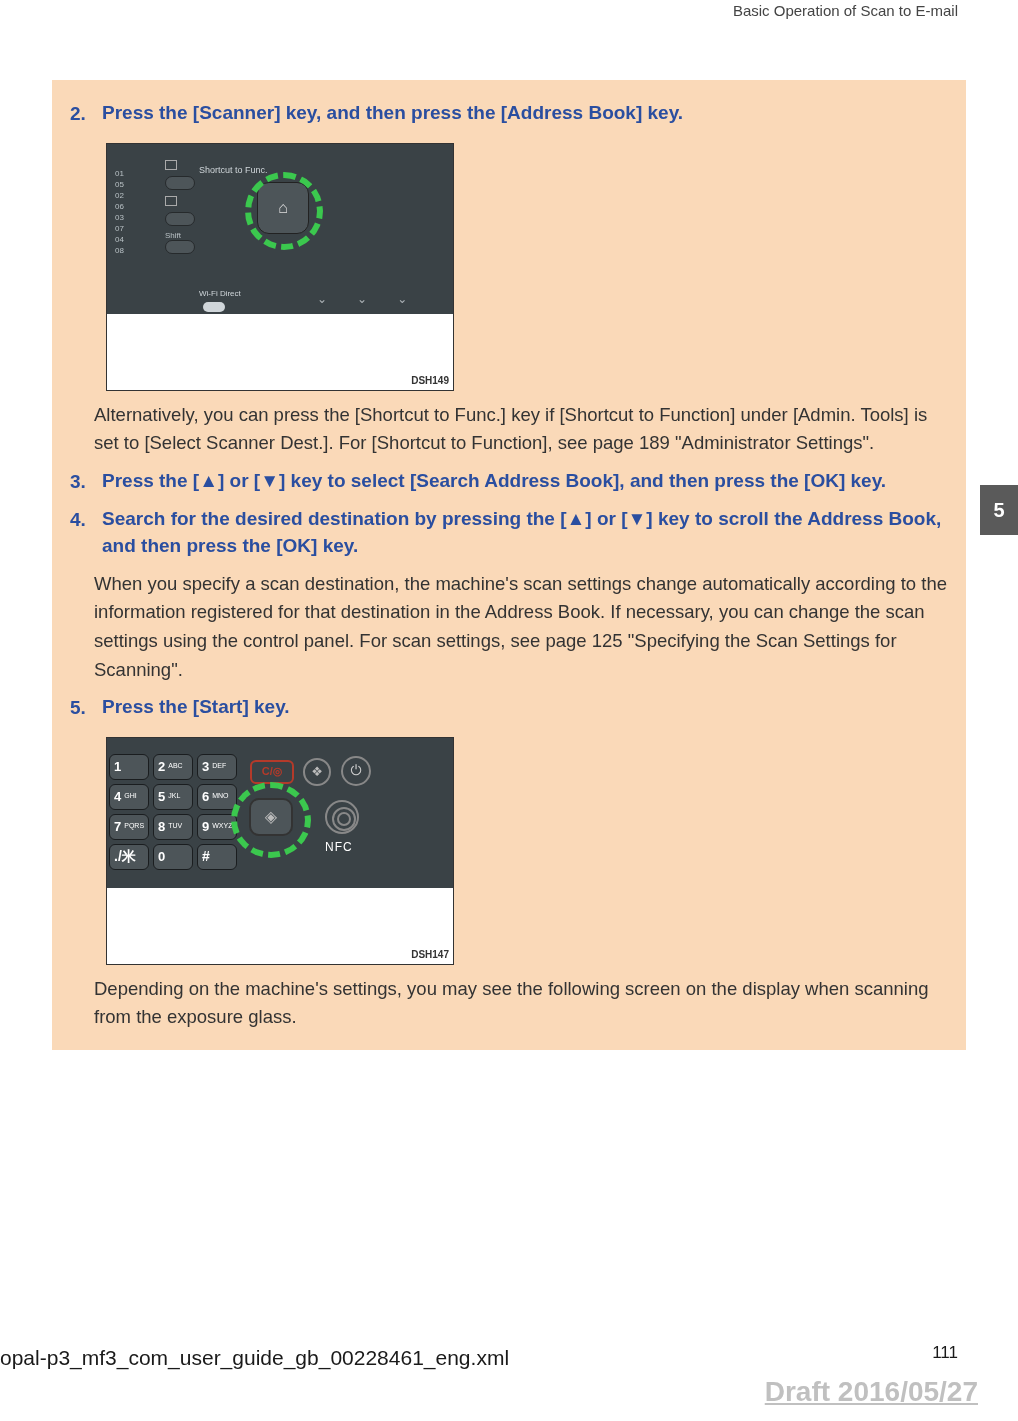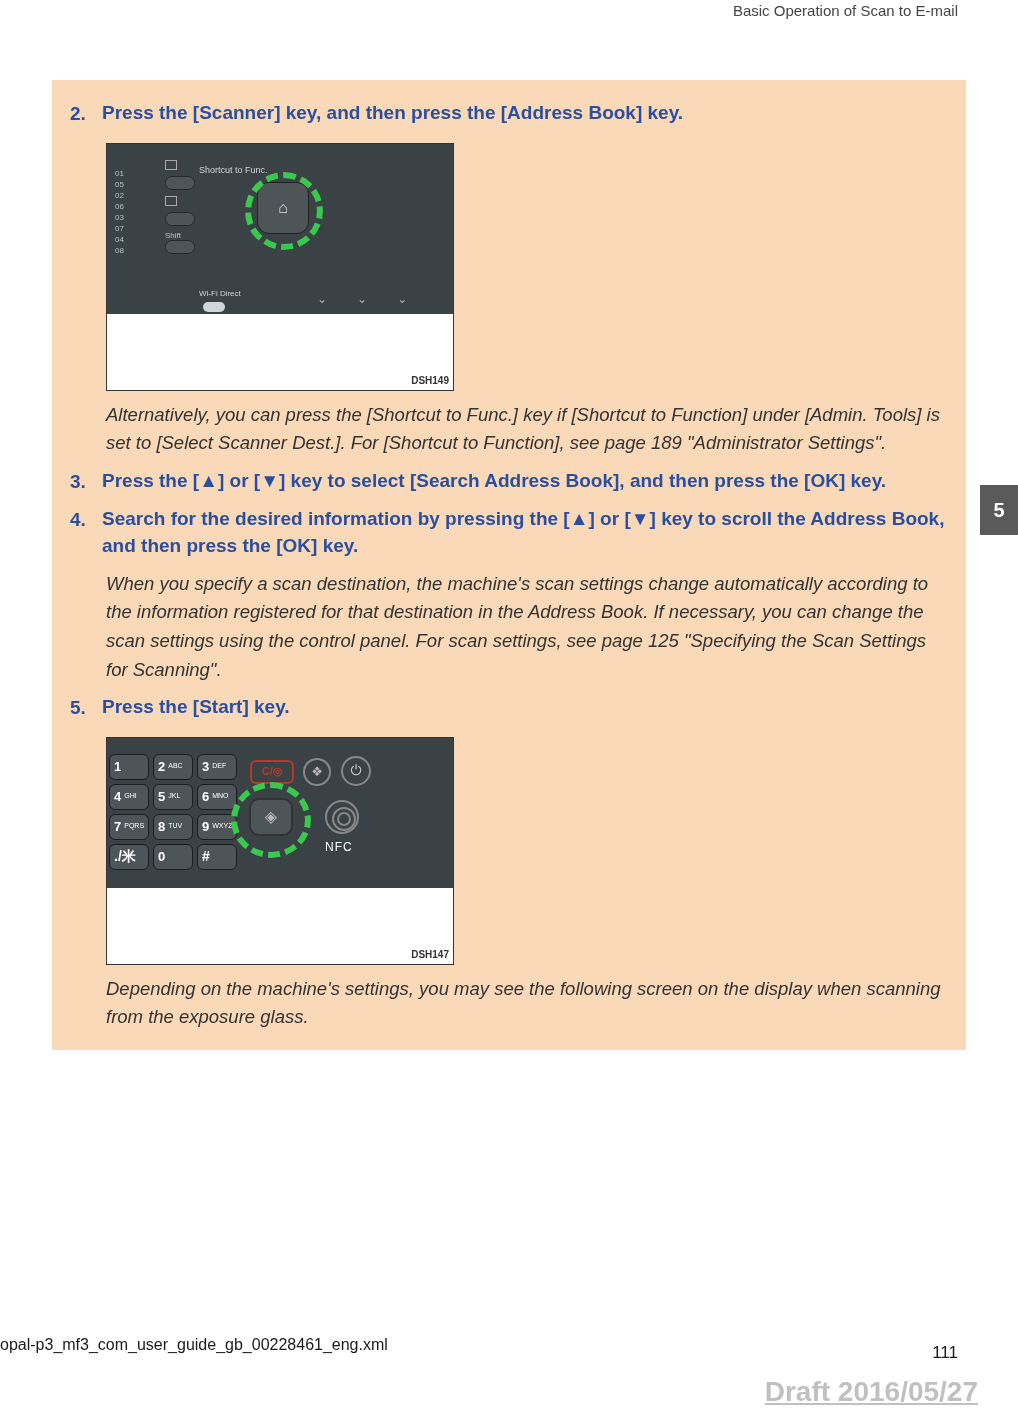--- a/index.html
+++ b/index.html
@@ -36,26 +36,25 @@
     font-size: 19px;
     min-width: 22px;
   }
   .step-title {
     color: #2a4ea0;
     font-weight: bold;
     font-size: 19px;
     line-height: 1.4;
   }
   .step-body {
-    margin-left: 36px;
+    margin-left: 24px;
     margin-top: 10px;
     font-size: 18.5px;
     color: #333;
     line-height: 1.55;
-    font-style: italic;
   }
   .fig-wrap { margin-left: 36px; margin-top: 14px; }
   .figure {
     width: 348px;
     border: 1px solid #333;
     background: #fff;
   }
   .fig-panel {
     background: #3a4246;
     height: 170px;
@@ -170,22 +169,22 @@
     position:absolute;
     right:0; top:485px;
     width:38px; height:50px;
     background:#5a5a5a;
     color:#fff;
     display:flex; align-items:center; justify-content:center;
     font-size:20px; font-weight:bold;
   }
   
   .footer-file {
-    position:absolute; left:0; bottom:64px;
-    font-size:16px; color:#1a1a1a;
+    position:absolute; left:0; bottom:48px;
+    font-size:21px; color:#1a1a1a;
   }
   .footer-page {
     position:absolute; right:60px; bottom:56px;
     font-size:17px; color:#1a1a1a;
   }
   .draft {
     position:absolute; right:40px; bottom:8px;
     font-size:28px; font-weight:bold; color:#c0c0c0;text-decoration:underline;
   }
 </style>
@@ -262,21 +261,21 @@
   <div class="step">
     <div class="step-line">
       <div class="step-num">3.</div>
       <div class="step-title">Press the [▲] or [▼] key to select [Search Address Book], and then press the [OK] key.</div>
     </div>
   </div>
 
   <div class="step">
     <div class="step-line">
       <div class="step-num">4.</div>
-      <div class="step-title">Search for the desired information by pressing the [▲] or [▼] key to scroll the Address Book, and then press the [OK] key.</div>
+      <div class="step-title">Search for the desired destination by pressing the [▲] or [▼] key to scroll the Address Book, and then press the [OK] key.</div>
     </div>
     <div class="step-body">When you specify a scan destination, the machine's scan settings change automatically according to the information registered for that destination in the Address Book. If necessary, you can change the scan settings using the control panel. For scan settings, see page 125 "Specifying the Scan Settings for Scanning".</div>
   </div>
 
   <div class="step">
     <div class="step-line">
       <div class="step-num">5.</div>
       <div class="step-title">Press the [Start] key.</div>
     </div>
     <div class="fig-wrap">

